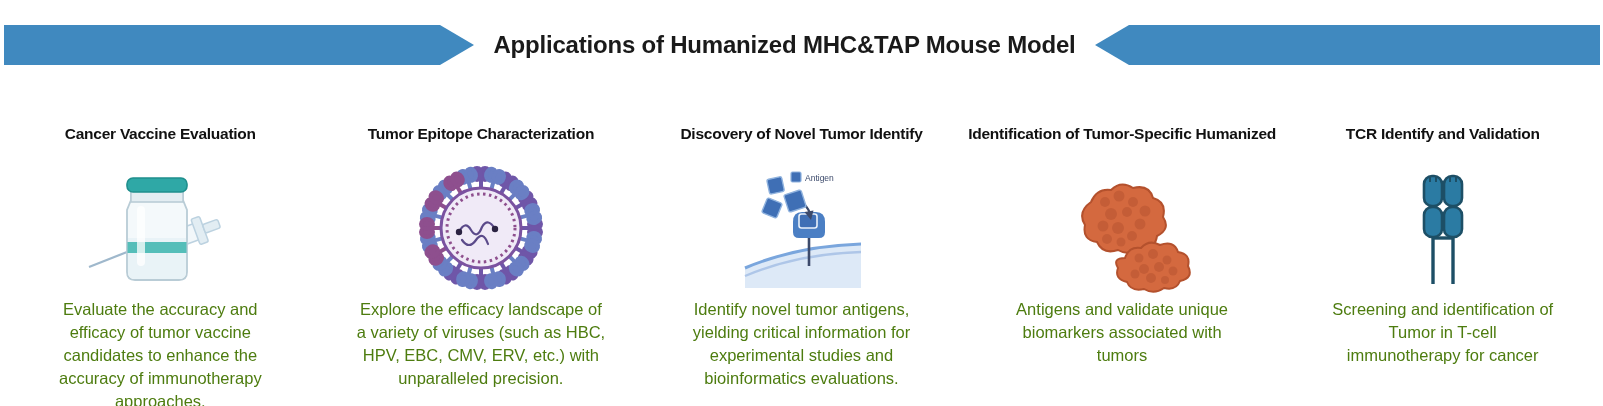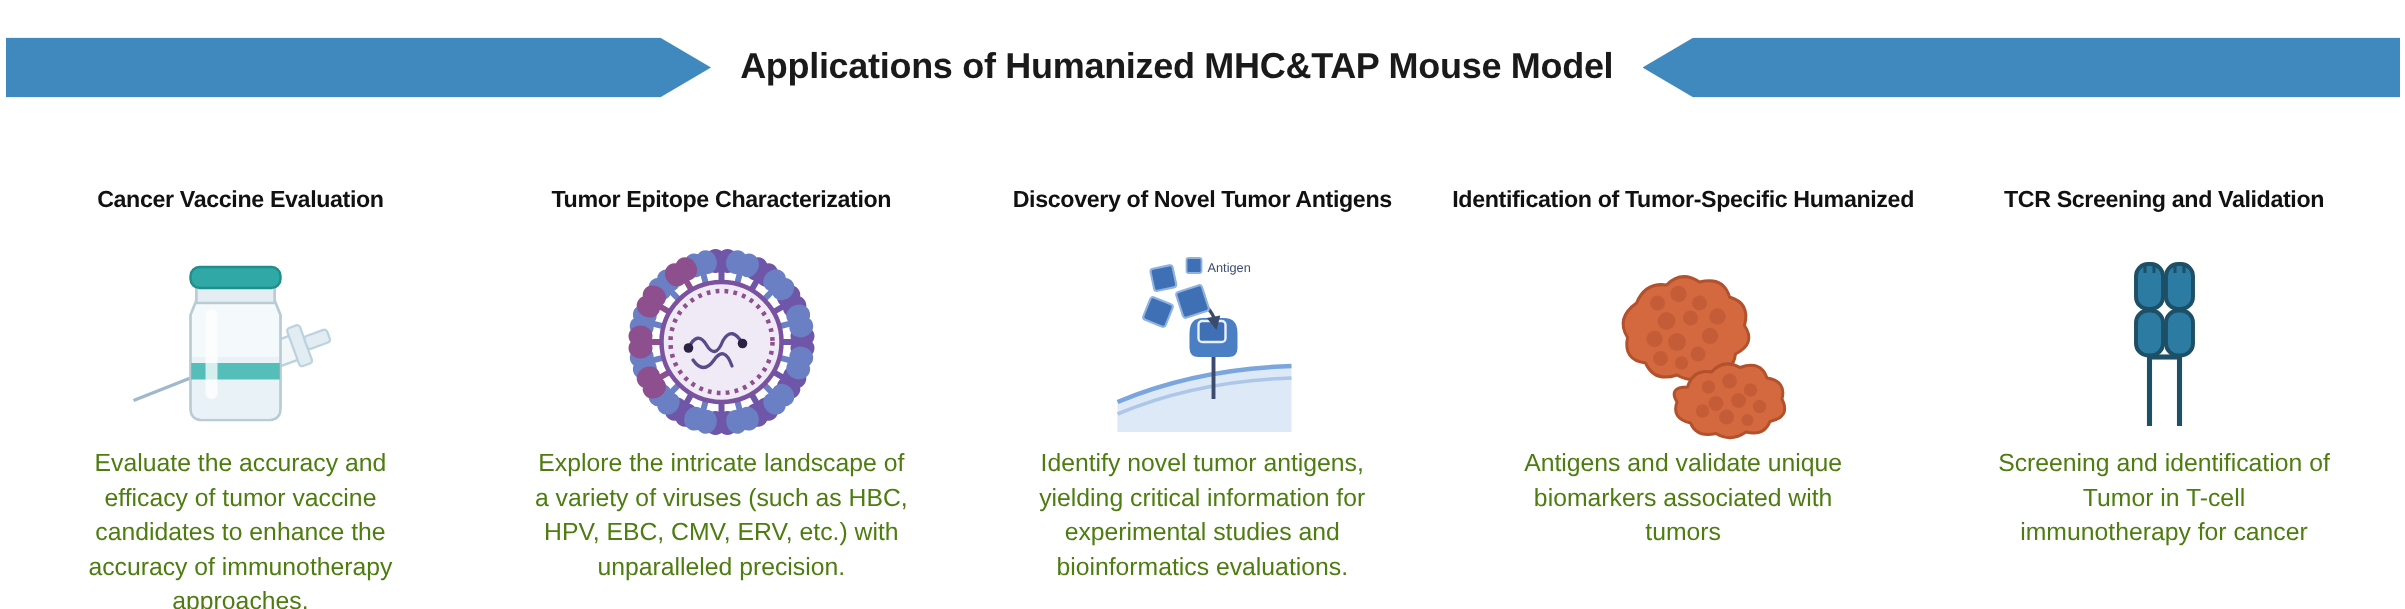--- a/index.html
+++ b/index.html
@@ -292,25 +292,25 @@
             <circle cx="0" cy="0" r="40" fill="#f0eaf7" stroke="#7b52a0" stroke-width="3"></circle>
             <circle cx="0" cy="0" r="34" fill="none" stroke="#8e4f8e" stroke-width="3" stroke-dasharray="2.5 3.5"></circle>
 
             <path d="M-22 4 q6 -12 12 -2 t11 -3 q6 -10 13 2" fill="none" stroke="#5b4a8a" stroke-width="2.2" stroke-linecap="round"></path>
             <path d="M-19 12 q7 10 14 0 t12 4" fill="none" stroke="#5b4a8a" stroke-width="2.2" stroke-linecap="round"></path>
             <circle cx="-22" cy="4" r="3.2" fill="#2b2342"></circle>
             <circle cx="14" cy="1" r="3.2" fill="#2b2342"></circle>
           </g>
         </svg>
       </div>
-      <div class="col-body col-body-wide">Explore the intricate landscape of a variety of viruses (such as HBC, HPV, EBC, CMV, ERV, etc.) with unparalleled precision.</div>
+      <div class="col-body col-body-wide">Explore the efficacy landscape of a variety of viruses (such as HBC, HPV, EBC, CMV, ERV, etc.) with unparalleled precision.</div>
     </div>
 
     <div class="column">
-      <div class="col-heading">Discovery of Novel Tumor Antigens</div>
+      <div class="col-heading">Discovery of Novel Tumor Identify</div>
       <div class="col-art">
         <svg width="128" height="125" viewBox="0 0 128 125">
 
           <path d="M8 102 Q60 80 124 78 L124 122 L8 122 Z" fill="#dde9f7"></path>
           <path d="M8 102 Q60 80 124 78" fill="none" stroke="#7aa6dd" stroke-width="3"></path>
           <path d="M8 110 Q60 88 124 86" fill="none" stroke="#aec6e8" stroke-width="2.4"></path>
 
           <line x1="72" y1="62" x2="72" y2="100" stroke="#3c4a6b" stroke-width="2.6"></line>
 
           <path d="M56 56 q0 -10 9 -10 l14 0 q9 0 9 10 l0 10 q0 6 -6 6 l-20 0 q-6 0 -6 -6 z" fill="#4b7fc4"></path>
@@ -366,21 +366,21 @@
             <circle cx="88" cy="108" r="4.5"></circle>
               <circle cx="104" cy="112" r="5"></circle>
             <circle cx="118" cy="114" r="4"></circle>
           </g>
         </svg>
       </div>
       <div class="col-body col-body-narrow">Antigens and validate unique biomarkers associated with tumors</div>
     </div>
 
     <div class="column">
-      <div class="col-heading">TCR Screening and Validation</div>
+      <div class="col-heading">TCR Identify and Validation</div>
       <div class="col-art">
         <svg width="110" height="125" viewBox="0 0 110 125">
 
           <line x1="45" y1="70" x2="45" y2="118" stroke="#1d4f66" stroke-width="3.4"></line>
           <line x1="65" y1="70" x2="65" y2="118" stroke="#1d4f66" stroke-width="3.4"></line>
           <line x1="45" y1="72" x2="65" y2="72" stroke="#1d4f66" stroke-width="3.4"></line>
 
           <rect x="36" y="10" width="18" height="30" rx="8" fill="#2b7ba3" stroke="#1d4f66" stroke-width="2.6"></rect>
           <rect x="36" y="41" width="18" height="30" rx="8" fill="#2b7ba3" stroke="#1d4f66" stroke-width="2.6"></rect>
 

